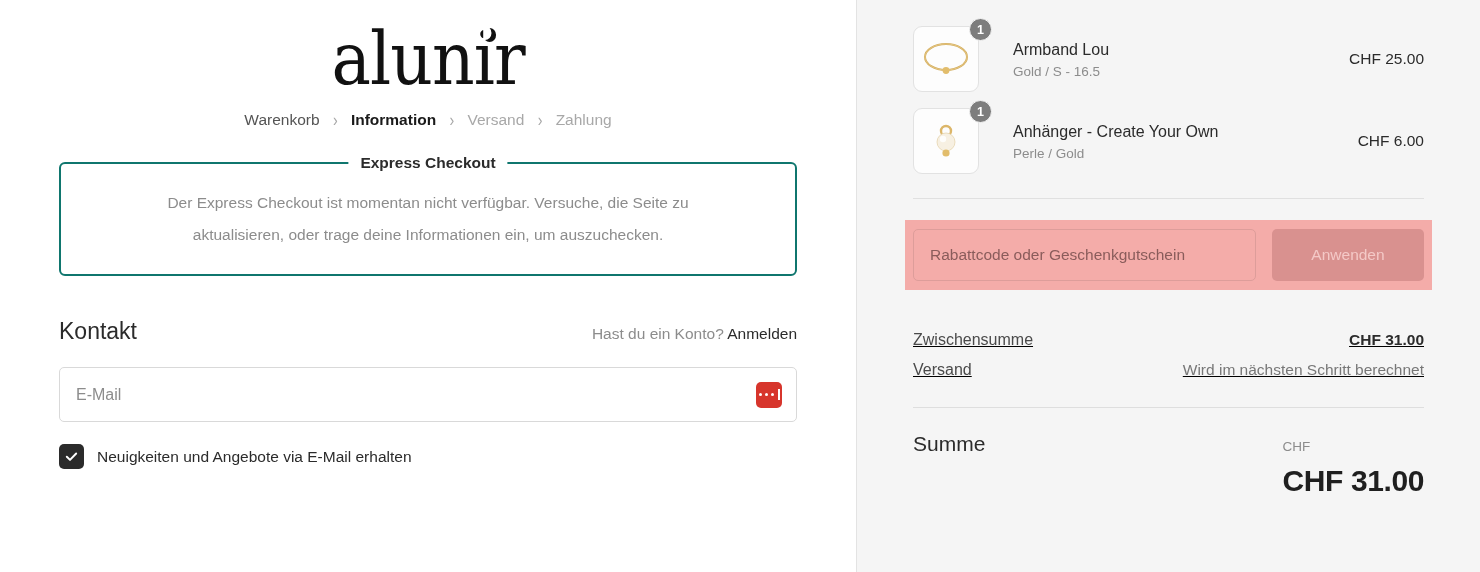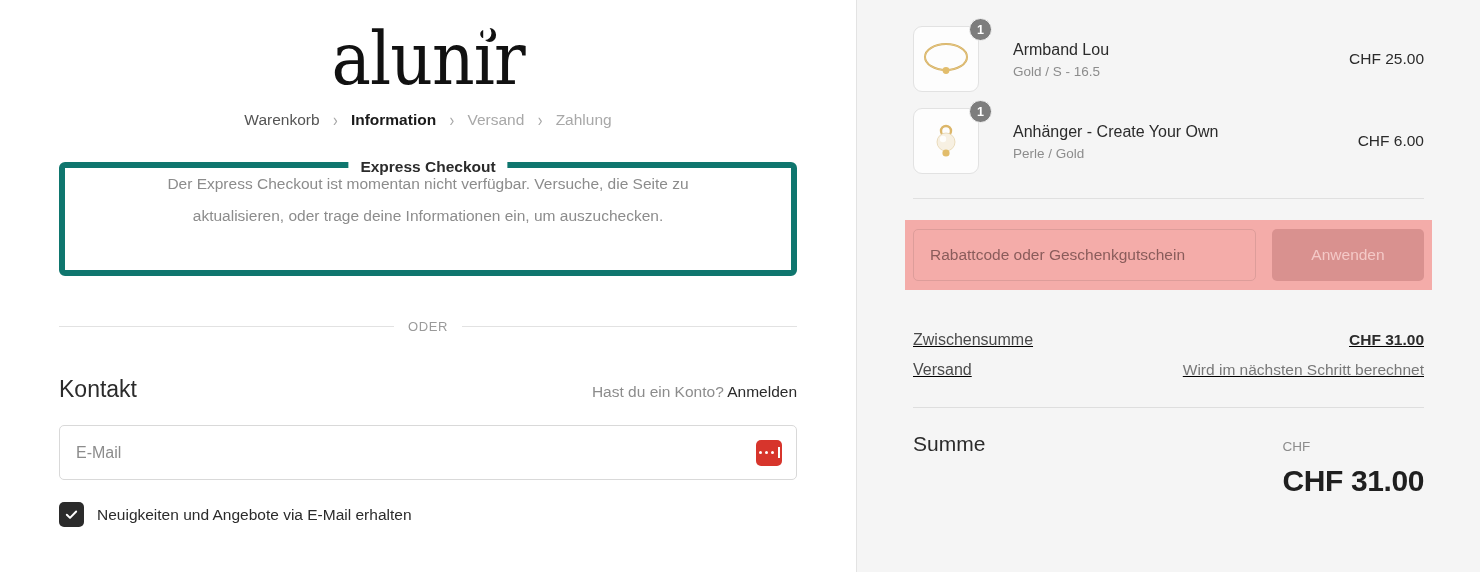--- a/index.html
+++ b/index.html
@@ -60,25 +60,25 @@
   .breadcrumb .crumb.current { color: #1a1a1a; font-weight: 700; }
   .breadcrumb .crumb.future { color: #a8a8a8; }
   .breadcrumb .sep {
     color: #a8a8a8; font-size: 14px; margin: 0 9px;
     display: inline-block; transform: scaleY(1.25);
   }
 
   
   .express {
     margin-top: 32px;
-    border: 6px solid #0f766e;
+    border: 2px solid #0f766e;
     border-radius: 6px;
     position: relative;
     height: 114px;
-    display: flex; justify-content: center;
+    display: flex; align-items: center; justify-content: center;
   }
   .express-legend {
     position: absolute; top: -10px; left: 50%;
     transform: translateX(-50%);
     background: #ffffff; padding: 0 12px;
     font-size: 15.5px; font-weight: 700; color: #2b2b2b;
     white-space: nowrap;
   }
   .express-text {
     font-size: 15.5px; color: #8c8c8c; line-height: 32px;
@@ -240,25 +240,20 @@
         <span class="crumb future">Versand</span>
         <span class="sep">›</span>
         <span class="crumb future">Zahlung</span>
       </div>
 
       <div class="express">
         <div class="express-legend">Express Checkout</div>
         <div class="express-text">Der Express Checkout ist momentan nicht verfügbar. Versuche, die Seite zu aktualisieren, oder trage deine Informationen ein, um auszuchecken.</div>
       </div>
 
-      <div class="or-divider">
-        <span class="line"></span>
-        <span class="label">ODER</span>
-        <span class="line"></span>
-      </div>
 
       <div class="contact-head">
         <div class="contact-title">Kontakt</div>
         <div class="contact-login">
           <span>Hast du ein Konto?</span>
           <span class="link">Anmelden</span>
         </div>
       </div>
 
       <div class="email-field">

